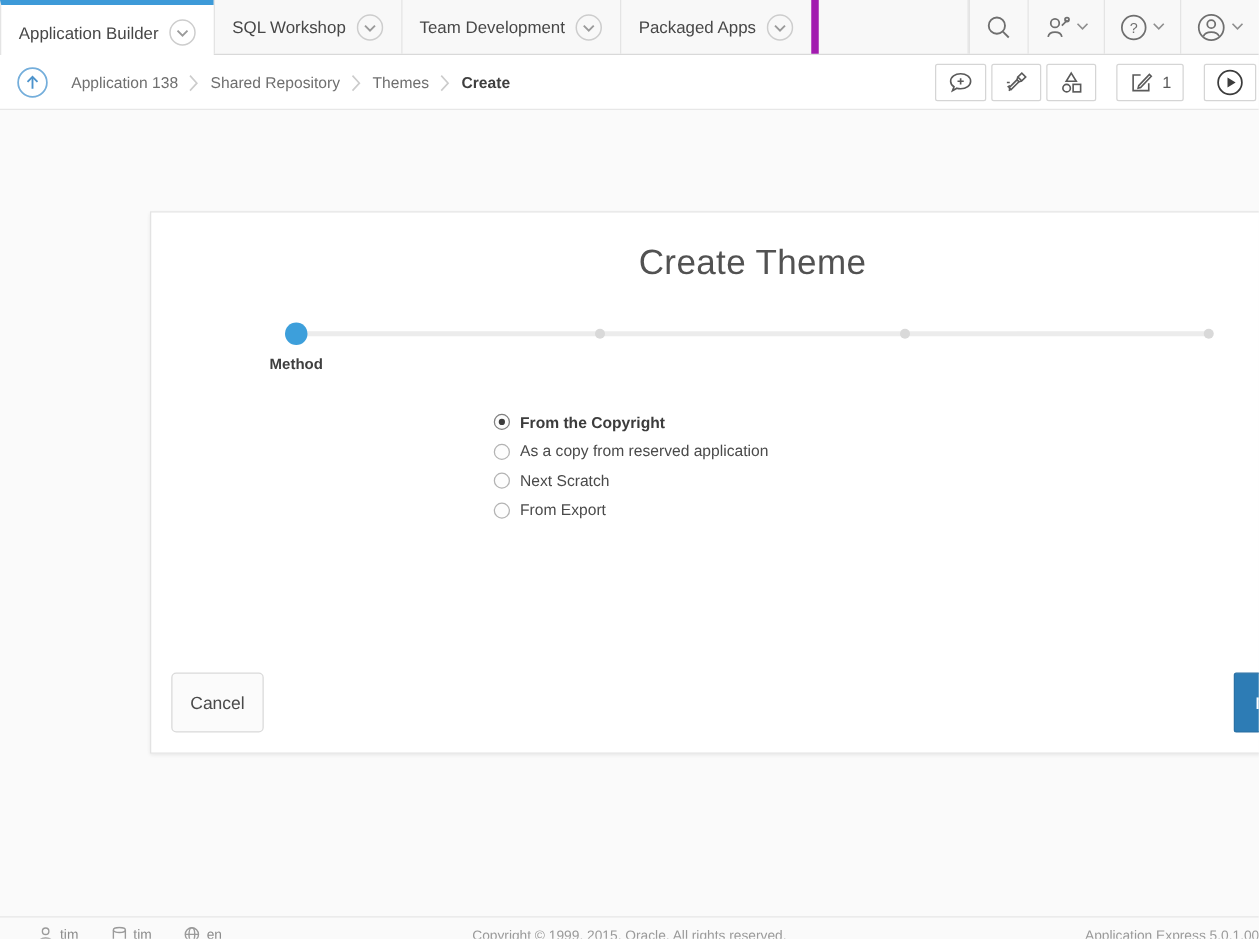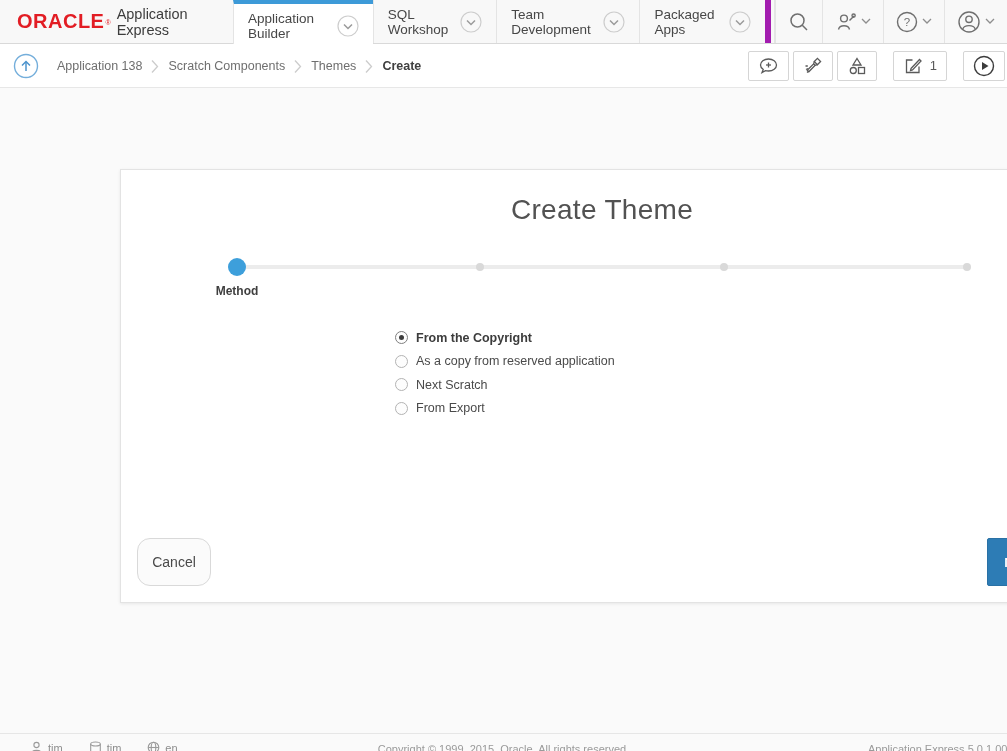--- a/index.html
+++ b/index.html
@@ -90,21 +90,21 @@
   }
   .radio.checked { border-color:#7f7f7f; }
   .radio.checked::after {
     content:""; position:absolute; left:3px; top:3px; width:5px; height:5px;
     border-radius:50%; background:#3c3c3c;
   }
   .radio-label { font-size:12.5px; color:#4a4a4a; }
   .radio-row.checked .radio-label { font-weight:700; color:#3c3c3c; }
   .btn-cancel {
     position:absolute; left:16px; bottom:16px; width:74px; height:48px;
-    background:#fbfbfb; border:1px solid #d9d9d9; border-radius:13px;
+    background:#fbfbfb; border:1px solid #d9d9d9; border-radius:4px;
     font-family:inherit; font-size:14px; color:#4a4a4a; cursor:pointer;text-align:center;
   }
   .btn-next {
     position:absolute; right:18px; bottom:16px; width:78px; height:48px;
     background:#2d7cb5; border:1px solid #2a71a5; border-radius:2px;
     font-family:inherit; font-size:13.5px; font-weight:700; color:#ffffff; cursor:pointer;
     display:flex; align-items:center; justify-content:center; gap:6px;margin-left:33px;
   }
 
   
@@ -119,25 +119,20 @@
   .foot-version { position:absolute; left:868px; top:9px; white-space:nowrap; color:#9a9a9a; }
 
   svg { display:block; }
 </style>
 </head>
 <body>
 
 <div class="page">
 
   <div class="topbar">
-    <div class="logo">
-      <span class="brand">ORACLE</span>
-      <span class="reg">®</span>
-      <span class="product">Application Express</span>
-    </div>
     <div class="tabs">
       <div class="tab active">
         <span>Application Builder</span>
         <span class="chev-circle">
           <svg width="22" height="22" viewBox="0 0 22 22">
               <circle cx="11" cy="11" r="10" fill="none" stroke="#cdcdcd" stroke-width="1.2"></circle>
               <polyline points="7,9.5 11,13.5 15,9.5" fill="none" stroke="#9a9a9a" stroke-width="1.5"></polyline>
             </svg>
         </span>
       </div>
@@ -233,21 +228,21 @@
           <polyline points="9,12.5 13,8.5 17,12.5" fill="none" stroke="#4c93cc" stroke-width="1.5"></polyline>
         </svg>
     </span>
     <div class="crumbs">
       <span class="crumb">Application 138</span>
       <span class="crumb-sep">
           <svg width="8" height="15" viewBox="0 0 8 15">
             <polyline points="1,1.5 6.5,7.5 1,13.5" fill="none" stroke="#cccccc" stroke-width="1.3"></polyline>
           </svg>
         </span>
-      <span class="crumb">Scratch Components</span>
+      <span class="crumb">Shared Repository</span>
       <span class="crumb-sep">
           <svg width="8" height="15" viewBox="0 0 8 15">
             <polyline points="1,1.5 6.5,7.5 1,13.5" fill="none" stroke="#cccccc" stroke-width="1.3"></polyline>
           </svg>
         </span>
       <span class="crumb">Themes</span>
       <span class="crumb-sep">
           <svg width="8" height="15" viewBox="0 0 8 15">
             <polyline points="1,1.5 6.5,7.5 1,13.5" fill="none" stroke="#cccccc" stroke-width="1.3"></polyline>
           </svg>

